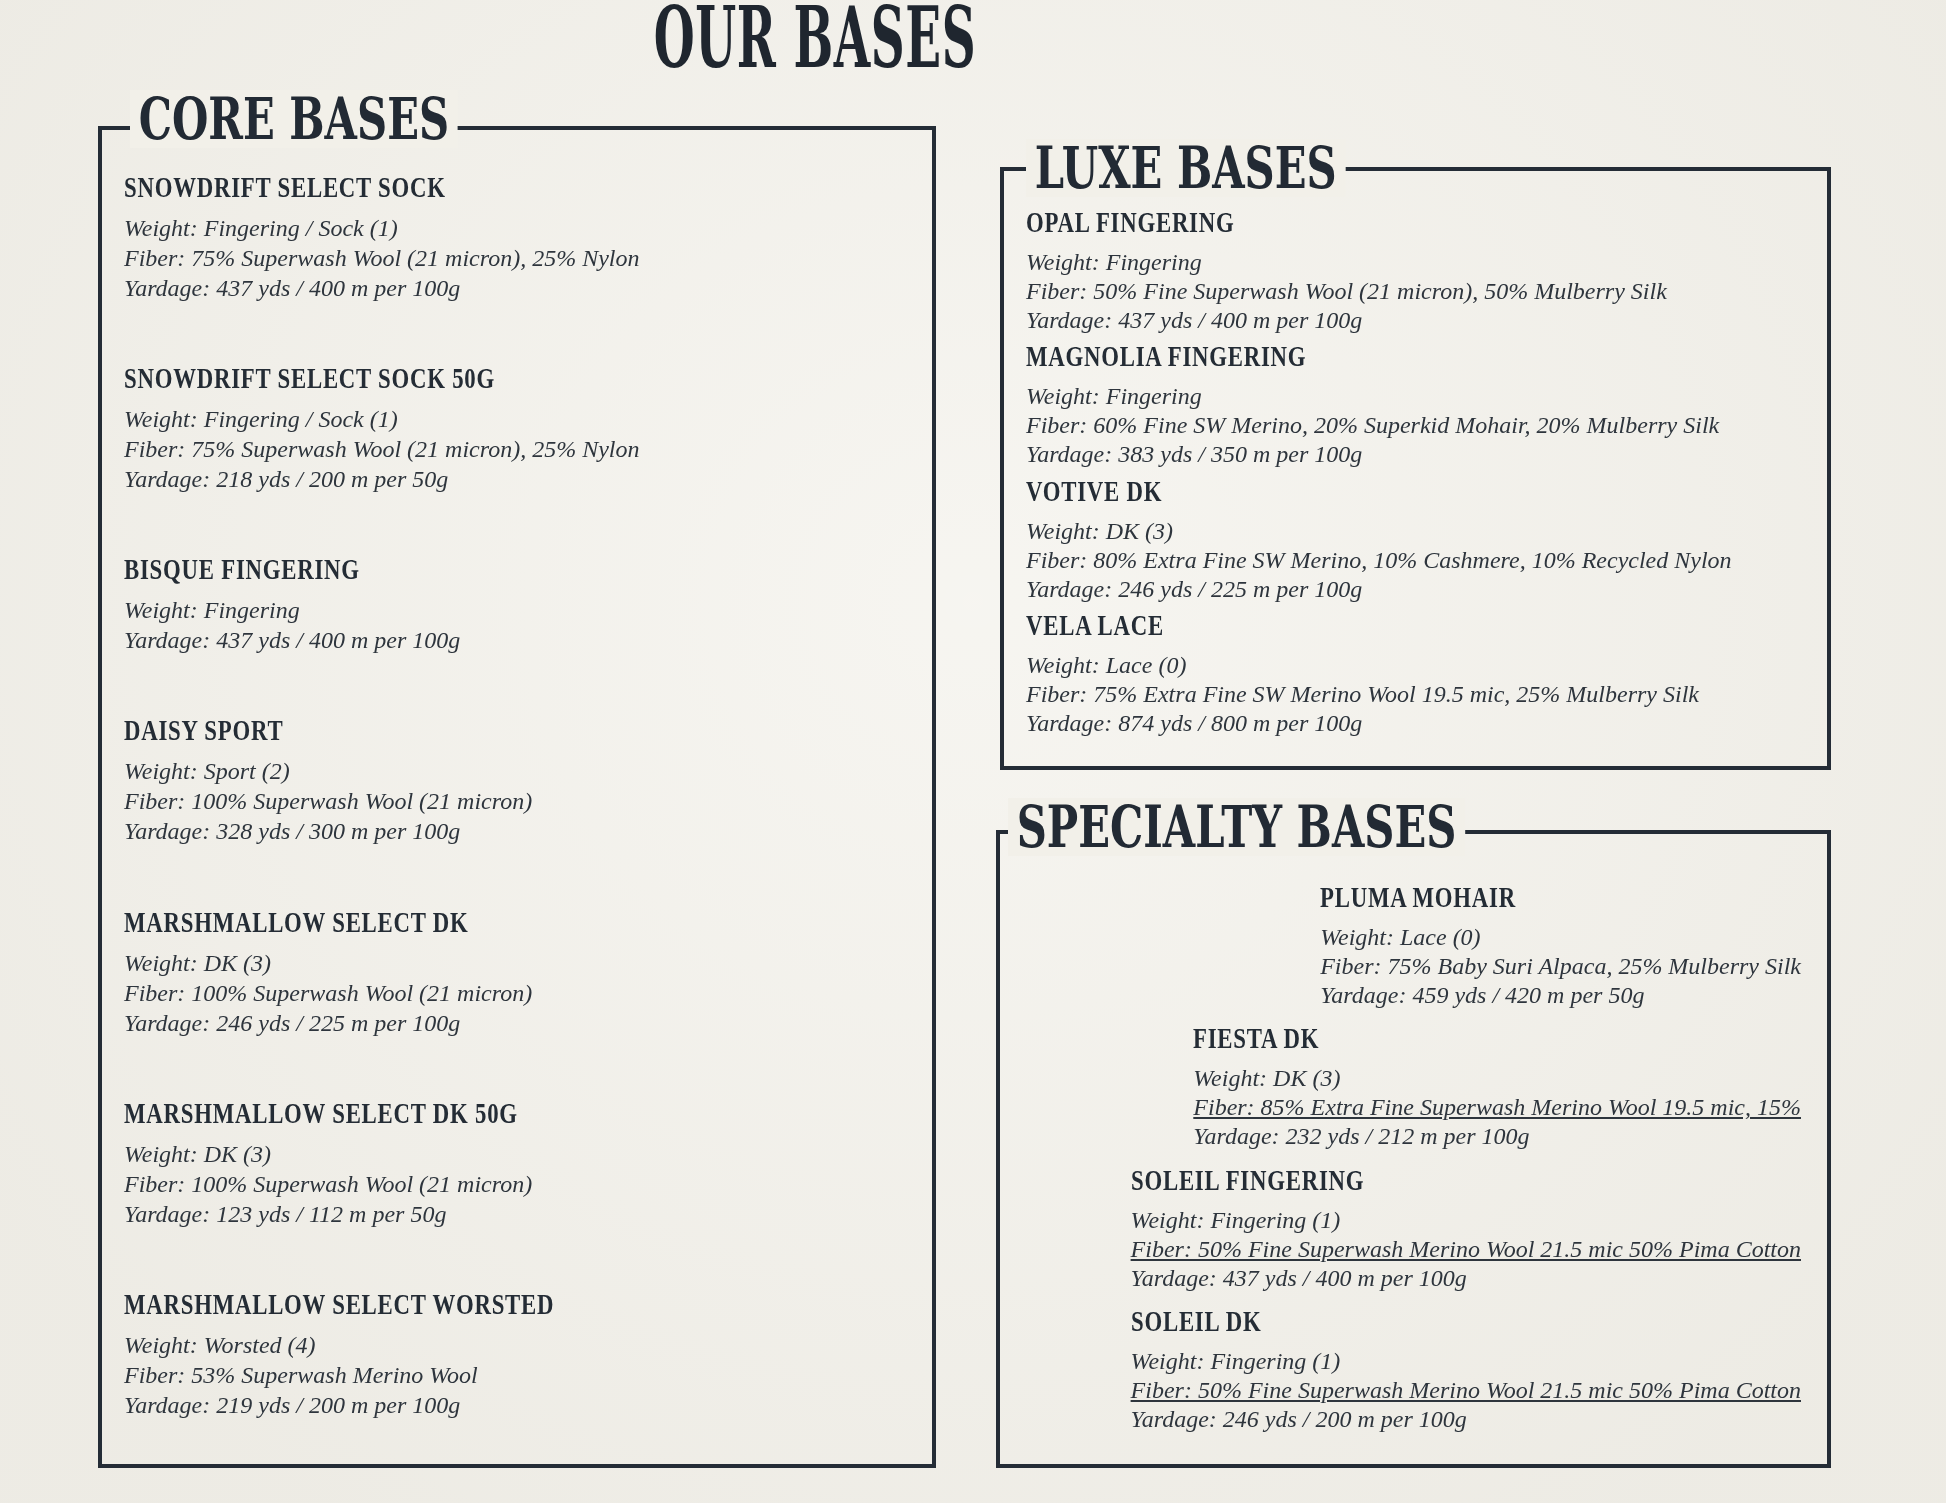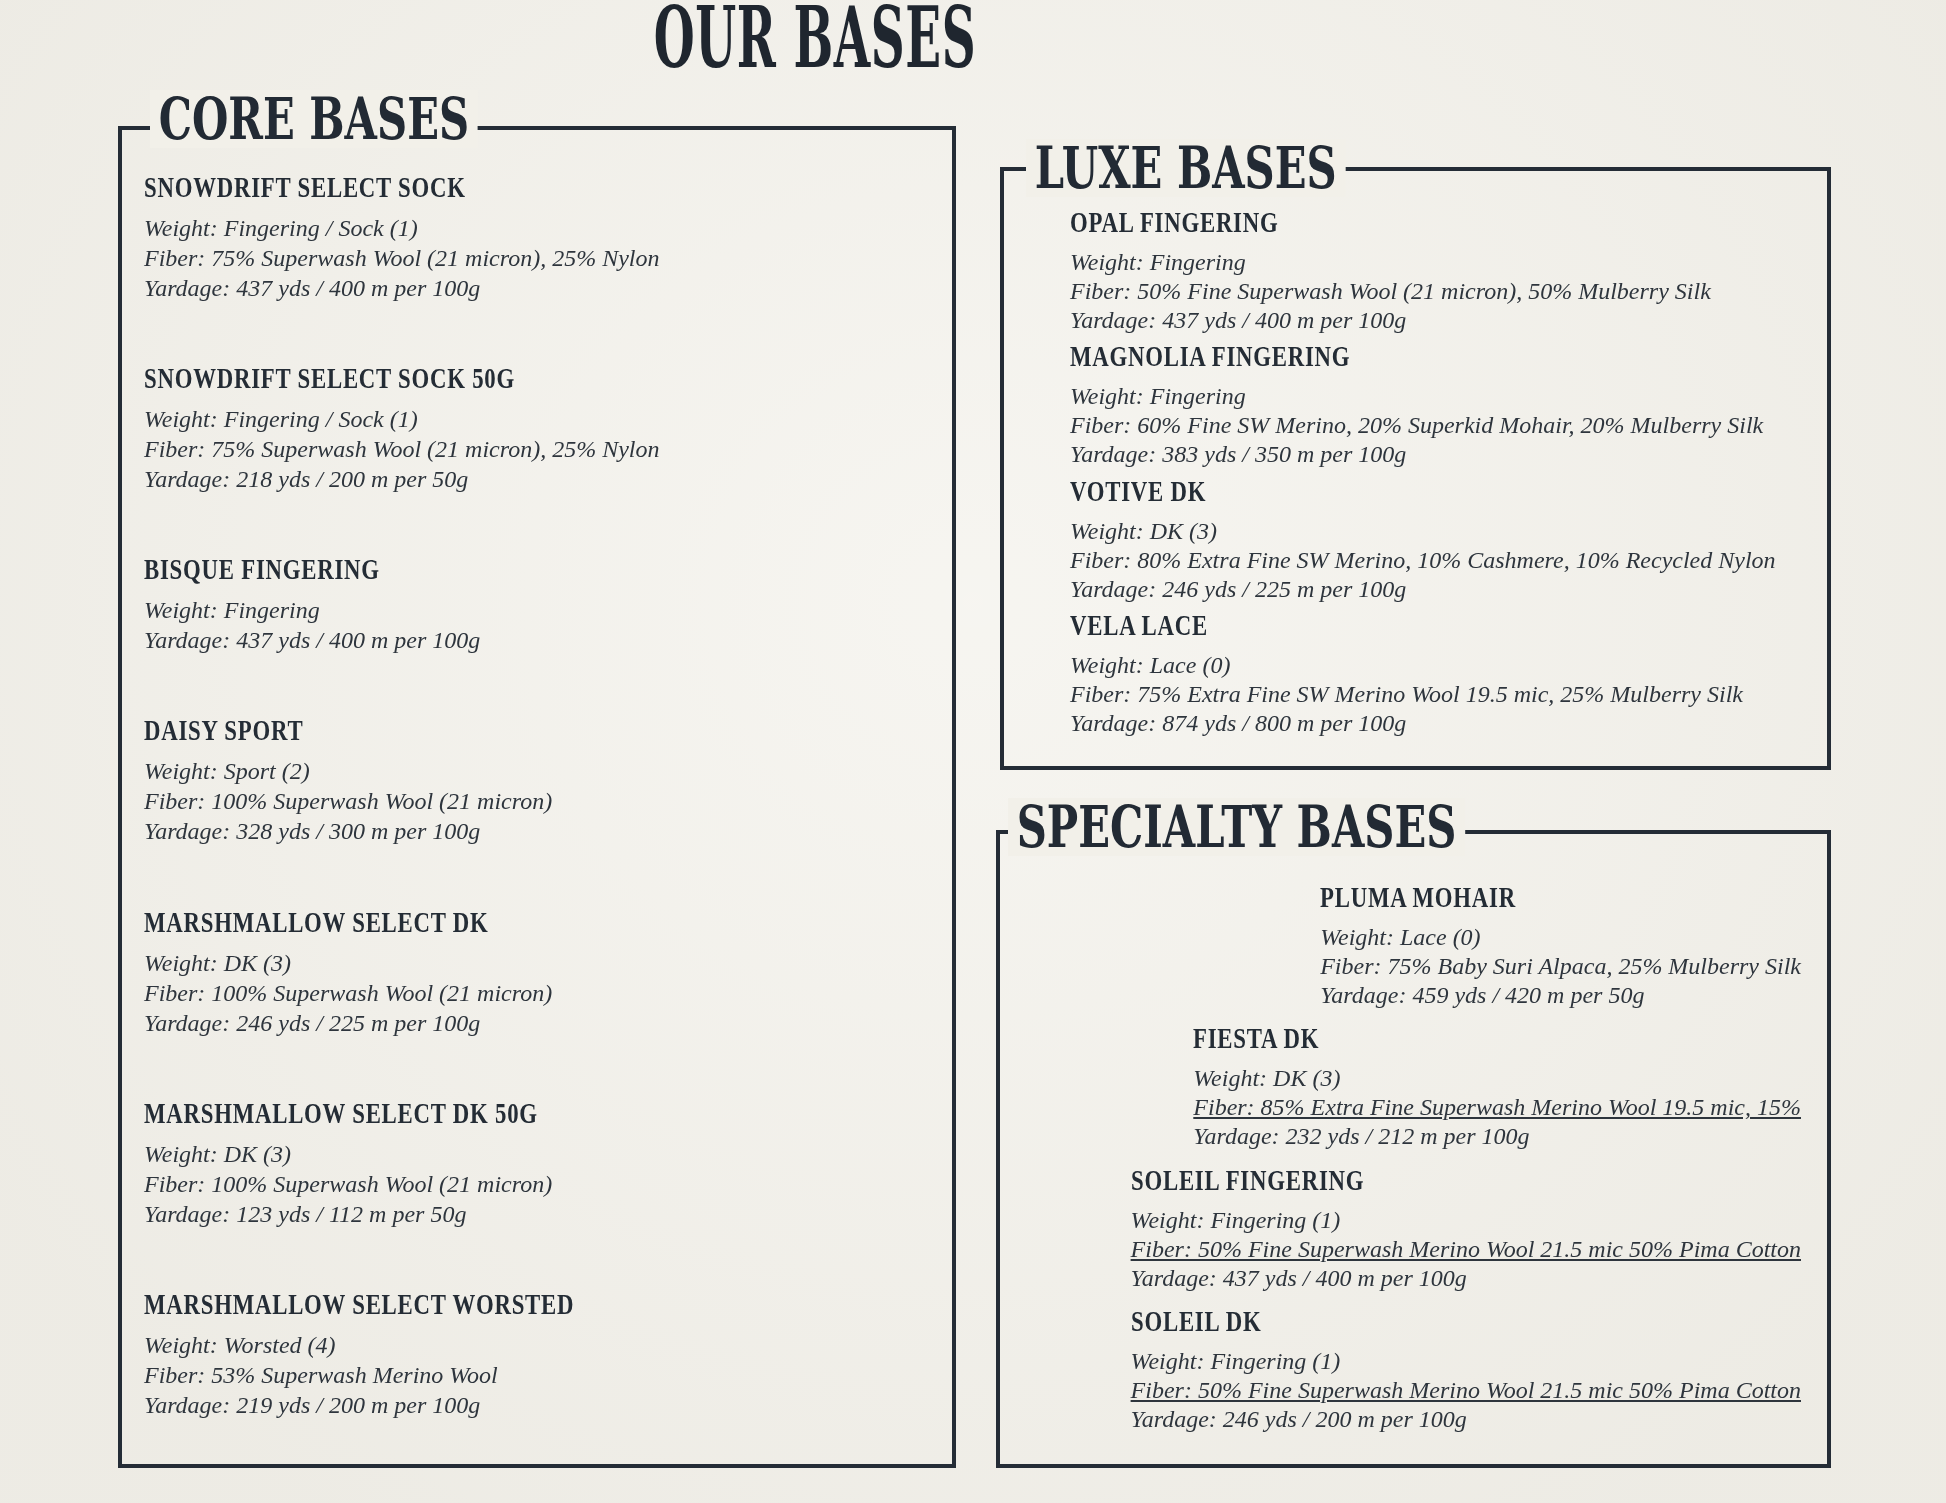--- a/index.html
+++ b/index.html
@@ -28,21 +28,21 @@
     transform: scaleX(0.56);
     transform-origin: center top;
     white-space: nowrap;
   }
 
   
   .box {
     position: absolute;
     border: 4px solid #242c36;
   }
-  #box-core      { left: 118px;  top: 126px; width: 830px; height: 1334px; }
+  #box-core      { left: 98px;  top: 126px; width: 830px; height: 1334px; }
   #box-luxe      { left: 1000px; top: 167px; width: 823px; height: 595px;  }
   #box-specialty { left: 996px;  top: 830px; width: 827px; height: 630px;  }
 
   .box-header {
     position: absolute;
     margin: 0;
     background: #f2f0e9;
     font-family: "DejaVu Serif", serif;
     font-weight: bold;
     font-size: 58px;
@@ -58,21 +58,21 @@
   #box-specialty > .box-header { left: 8px;  top: -36px; }
 
   .box-content {
     box-sizing: border-box;
     height: 100%;
     display: flex;
     flex-direction: column;
     justify-content: space-between;
   }
   #box-core      .box-content { padding: 40px 36px 44px 22px; gap: 24px; }
-  #box-luxe      .box-content { padding: 34px 26px 28px 22px; margin-left: 44px; }
+  #box-luxe      .box-content { padding: 34px 26px 28px 22px; }
   #box-specialty .box-content { padding: 46px 26px 30px 22px; align-items: flex-end; }
 
   
   .entry { }
   .entry-name {
     margin: 0 0 9px 0;
     font-family: "Liberation Serif", serif;
     font-weight: bold;
     font-size: 30px;
     line-height: 34px;

